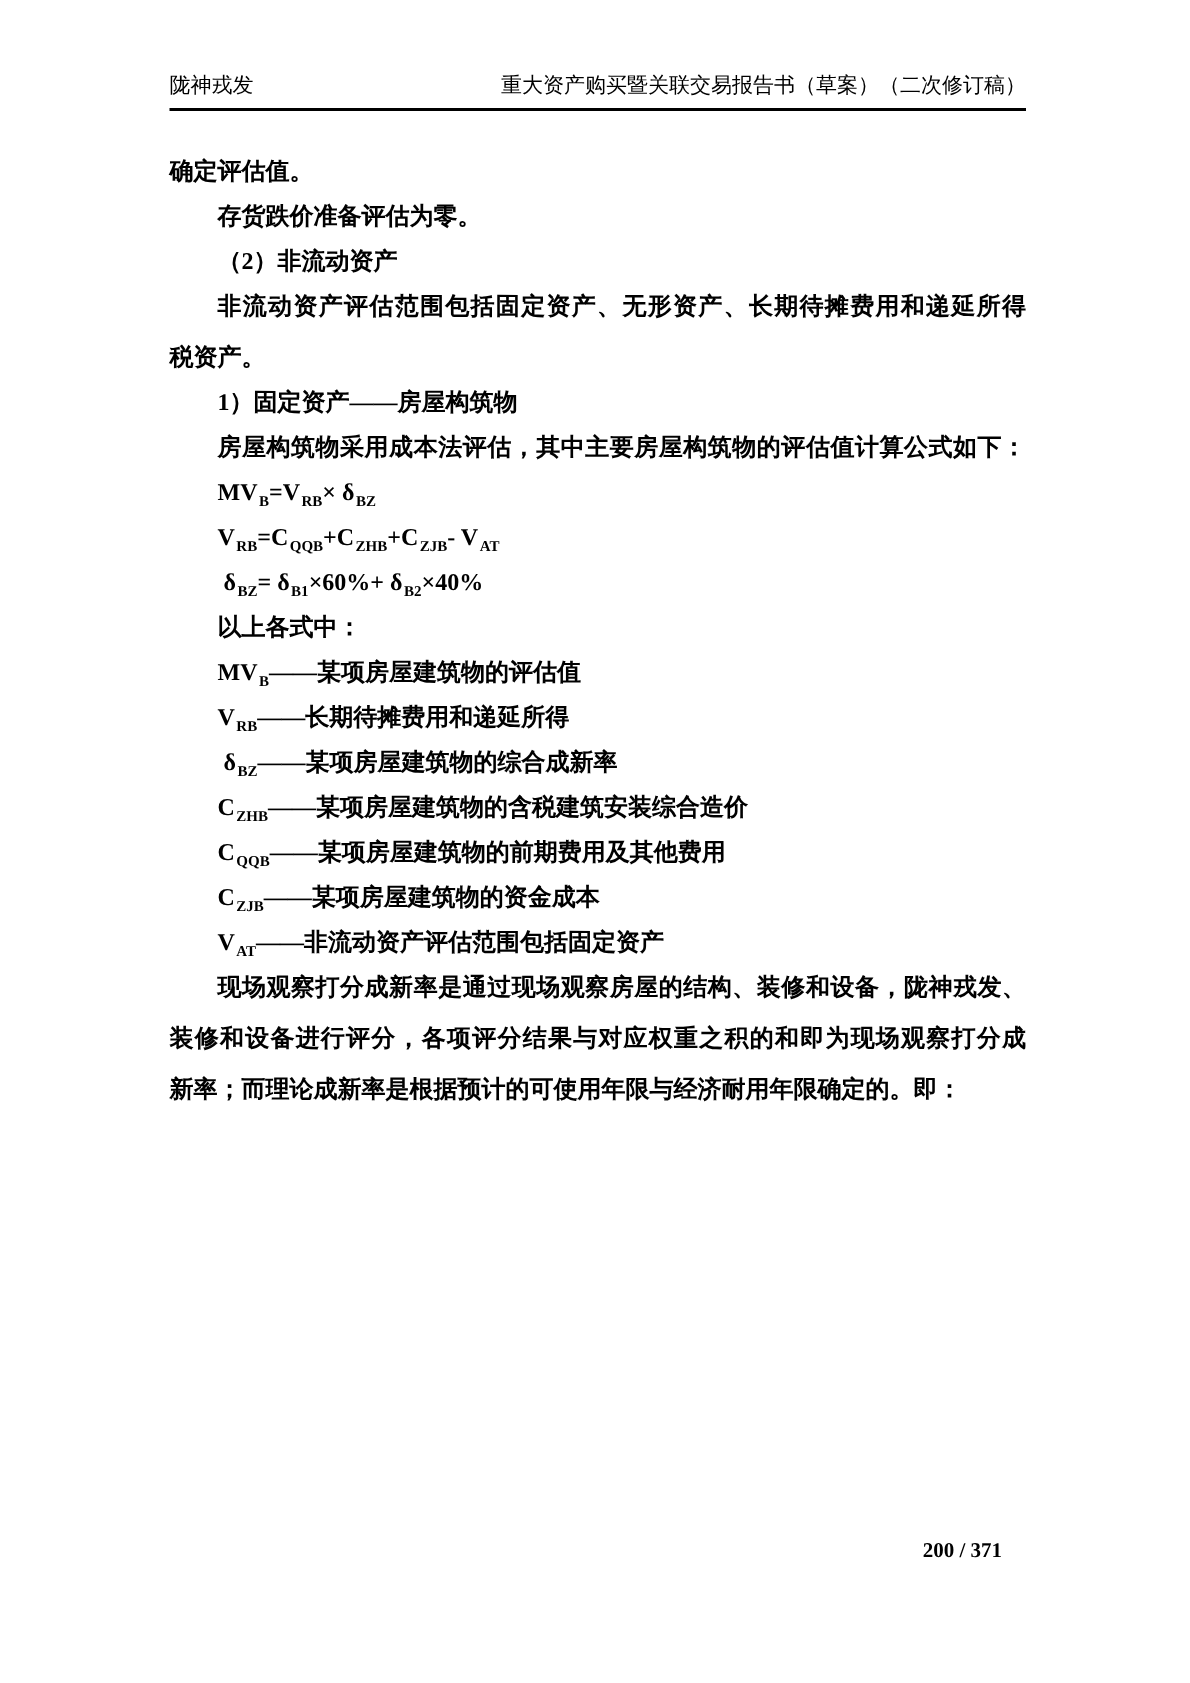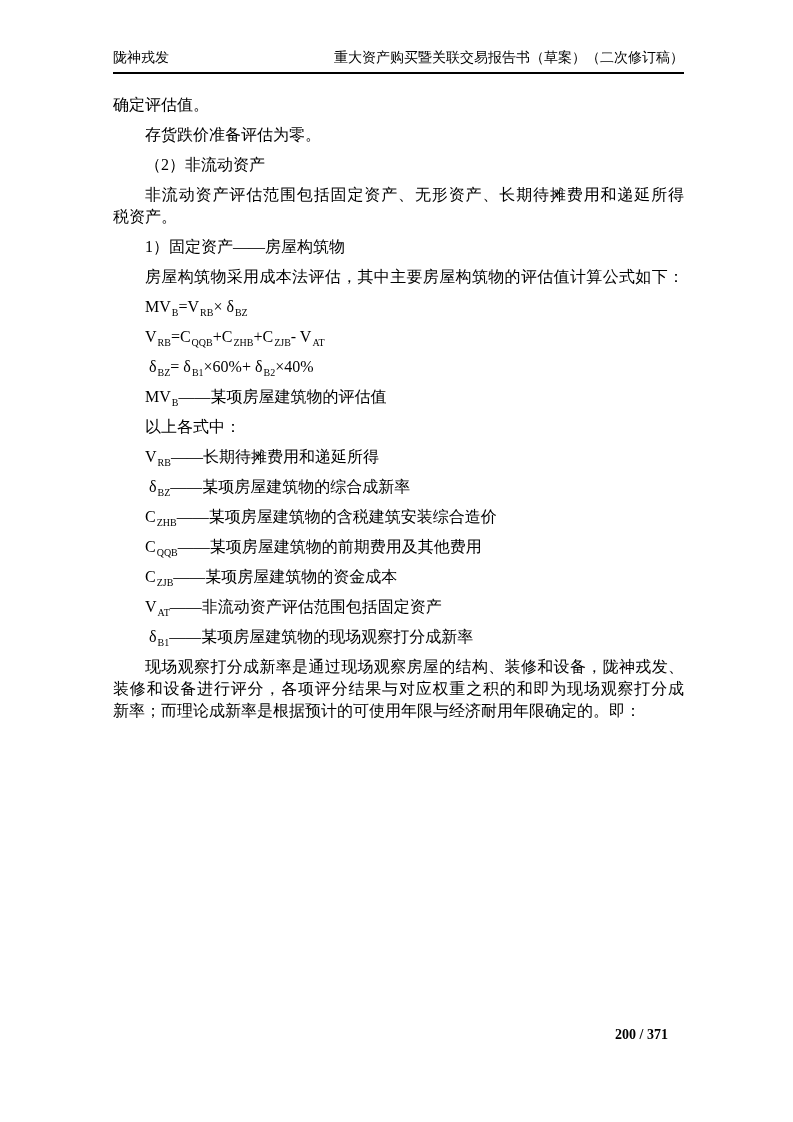--- a/index.html
+++ b/index.html
@@ -24,31 +24,32 @@
     display: flex;
     justify-content: space-between;
     align-items: flex-end;
     font-size: 14px;
     line-height: 20px;
     padding-bottom: 4px;
     border-bottom: 2px solid #000000;
   }
   .doc-body {
     position: absolute;
-    top: 94px;
+    top: 104px;
     left: 113px;
     width: 571px;
+    font-weight: bold;
   }
   .line {
     font-size: 16px;
     line-height: 22px;
     white-space: pre-wrap;
   }
   .line.gap  { margin-top: 8px; }
-  .line.cont { }
+  .line.cont { margin-top: 12px; }
   .line.indent { text-indent: 32px; }
   .line.stretch {
     text-align: justify;
     text-align-last: justify;
   }
   sub {
     font-size: 10px;
     line-height: 0;
     margin-left: 1px;
     letter-spacing: 0;
@@ -76,29 +77,28 @@
       <div class="line"><span>确定评估值。</span></div>
       <div class="line gap indent"><span>存货跌价准备评估为零。</span></div>
       <div class="line gap indent"><span>（2）非流动资产</span></div>
       <div class="line gap indent stretch"><span>非流动资产评估范围包括固定资产、无形资产、长期待摊费用和递延所得</span></div>
       <div class="line cont"><span>税资产。</span></div>
       <div class="line gap indent"><span>1）固定资产——房屋构筑物</span></div>
       <div class="line gap indent stretch"><span>房屋构筑物采用成本法评估，其中主要房屋构筑物的评估值计算公式如下：</span></div>
       <div class="line gap indent"><span>MV</span><sub>B</sub><span>=V</span><sub>RB</sub><span>× δ</span><sub>BZ</sub></div>
       <div class="line gap indent"><span>V</span><sub>RB</sub><span>=C</span><sub>QQB</sub><span>+C</span><sub>ZHB</sub><span>+C</span><sub>ZJB</sub><span>- V</span><sub>AT</sub></div>
       <div class="line gap indent"><span> δ</span><sub>BZ</sub><span>= δ</span><sub>B1</sub><span>×60%+ δ</span><sub>B2</sub><span>×40%</span></div>
+      <div class="line gap indent"><span>以上各式中：</span></div>
       <div class="line gap indent"><span>MV</span><sub>B</sub><span>——某项房屋建筑物的评估值</span></div>
-      <div class="line gap indent"><span>以上各式中：</span></div>
       <div class="line gap indent"><span>V</span><sub>RB</sub><span>——长期待摊费用和递延所得</span></div>
       <div class="line gap indent"><span> δ</span><sub>BZ</sub><span>——某项房屋建筑物的综合成新率</span></div>
       <div class="line gap indent"><span>C</span><sub>ZHB</sub><span>——某项房屋建筑物的含税建筑安装综合造价</span></div>
       <div class="line gap indent"><span>C</span><sub>QQB</sub><span>——某项房屋建筑物的前期费用及其他费用</span></div>
       <div class="line gap indent"><span>C</span><sub>ZJB</sub><span>——某项房屋建筑物的资金成本</span></div>
       <div class="line gap indent"><span>V</span><sub>AT</sub><span>——非流动资产评估范围包括固定资产</span></div>
-      <div class="line gap indent"><span> δ</span><sub>B1</sub><span>——某项房屋建筑物的现场观察打分成新率</span></div>
       <div class="line gap indent stretch"><span>现场观察打分成新率是通过现场观察房屋的结构、装修和设备，陇神戎发、</span></div>
       <div class="line cont stretch"><span>装修和设备进行评分，各项评分结果与对应权重之积的和即为现场观察打分成</span></div>
       <div class="line cont"><span>新率；而理论成新率是根据预计的可使用年限与经济耐用年限确定的。即：</span></div>
     </main>
 
   <div class="page-footer">
     <span>200 / 371</span>
   </div>
 
 </div>

